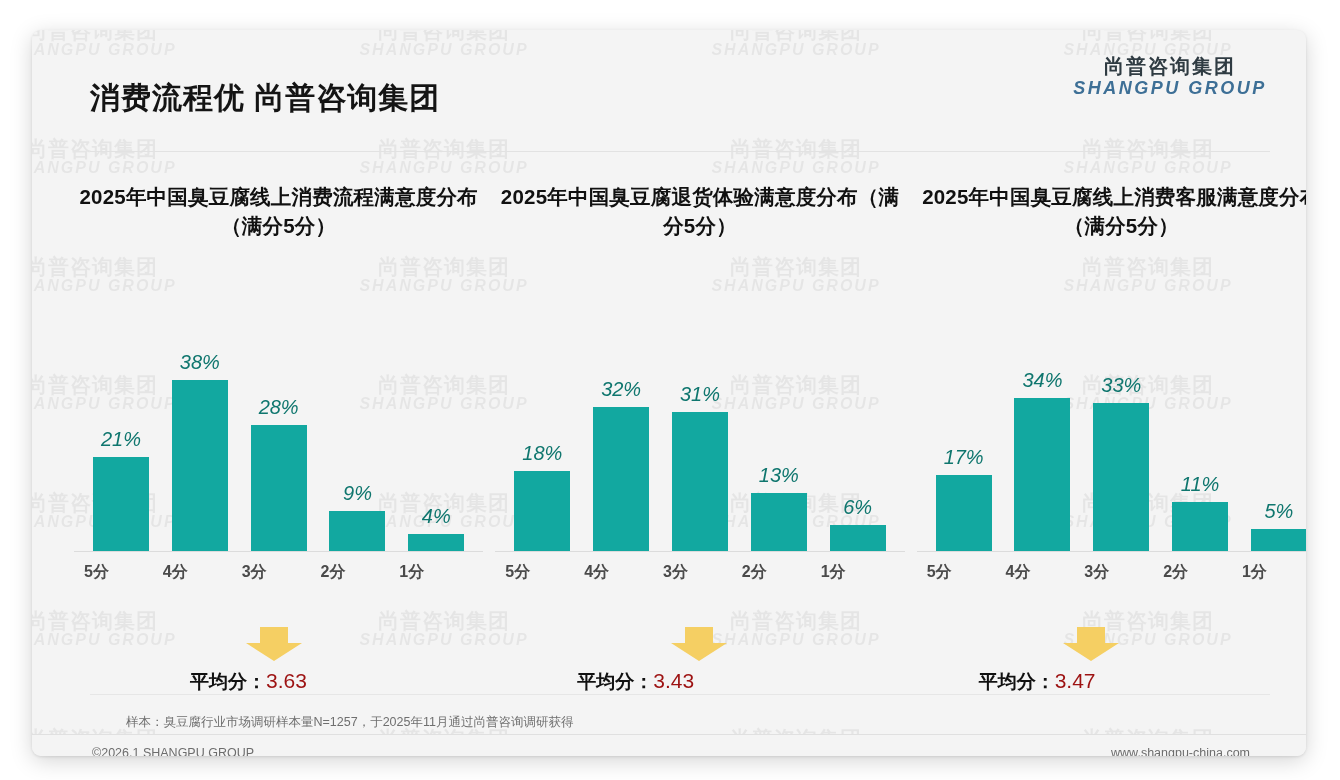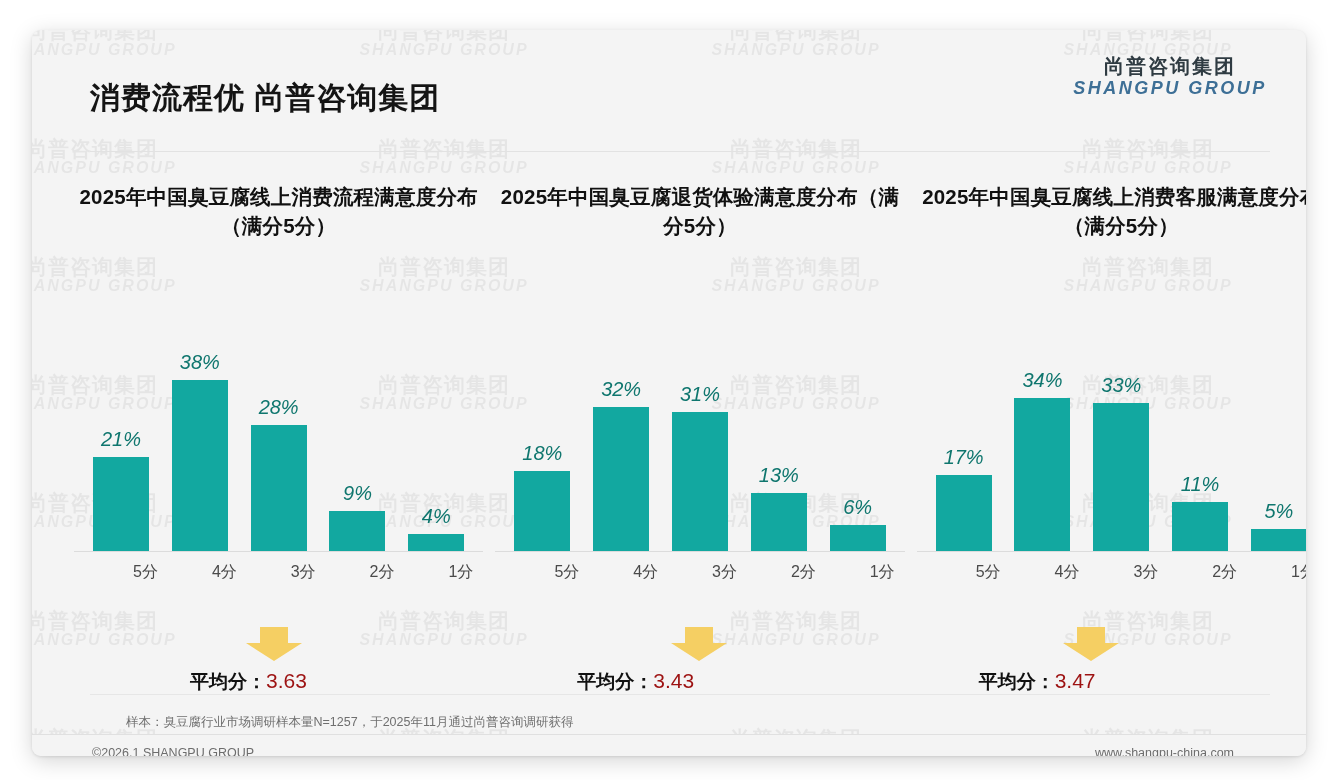--- a/index.html
+++ b/index.html
@@ -190,23 +190,24 @@
     position: relative;
     margin-top: 10px;
     left: 10px;
     right: 10px;
     width: calc(100% - 20px);
     display: flex;
     justify-content: space-between;
   }
   .cat {
     width: 19%;
-    text-align: right;
+    text-align: left;
     font-size: 16px;
     color: #4a4a4a;
+    font-weight: bold;
   }
 
   
   .avg-row {
     position: relative;
     margin-top: 44px;
     height: 78px;
     text-decoration: underline;
   }
   .arrow {
@@ -279,21 +280,21 @@
   .footer-left {
     position: absolute;
     left: 60px;
     top: 11px;
     font-size: 12.5px;
     color: #6d6d6d;
     white-space: nowrap;
   }
   .footer-right {
     position: absolute;
-    right: 72px;
+    right: 56px;
     top: 11px;
     font-size: 12.5px;
     color: #6d6d6d;
     white-space: nowrap;
   }
 </style>
 </head>
 <body>
 
 <div class="page">

